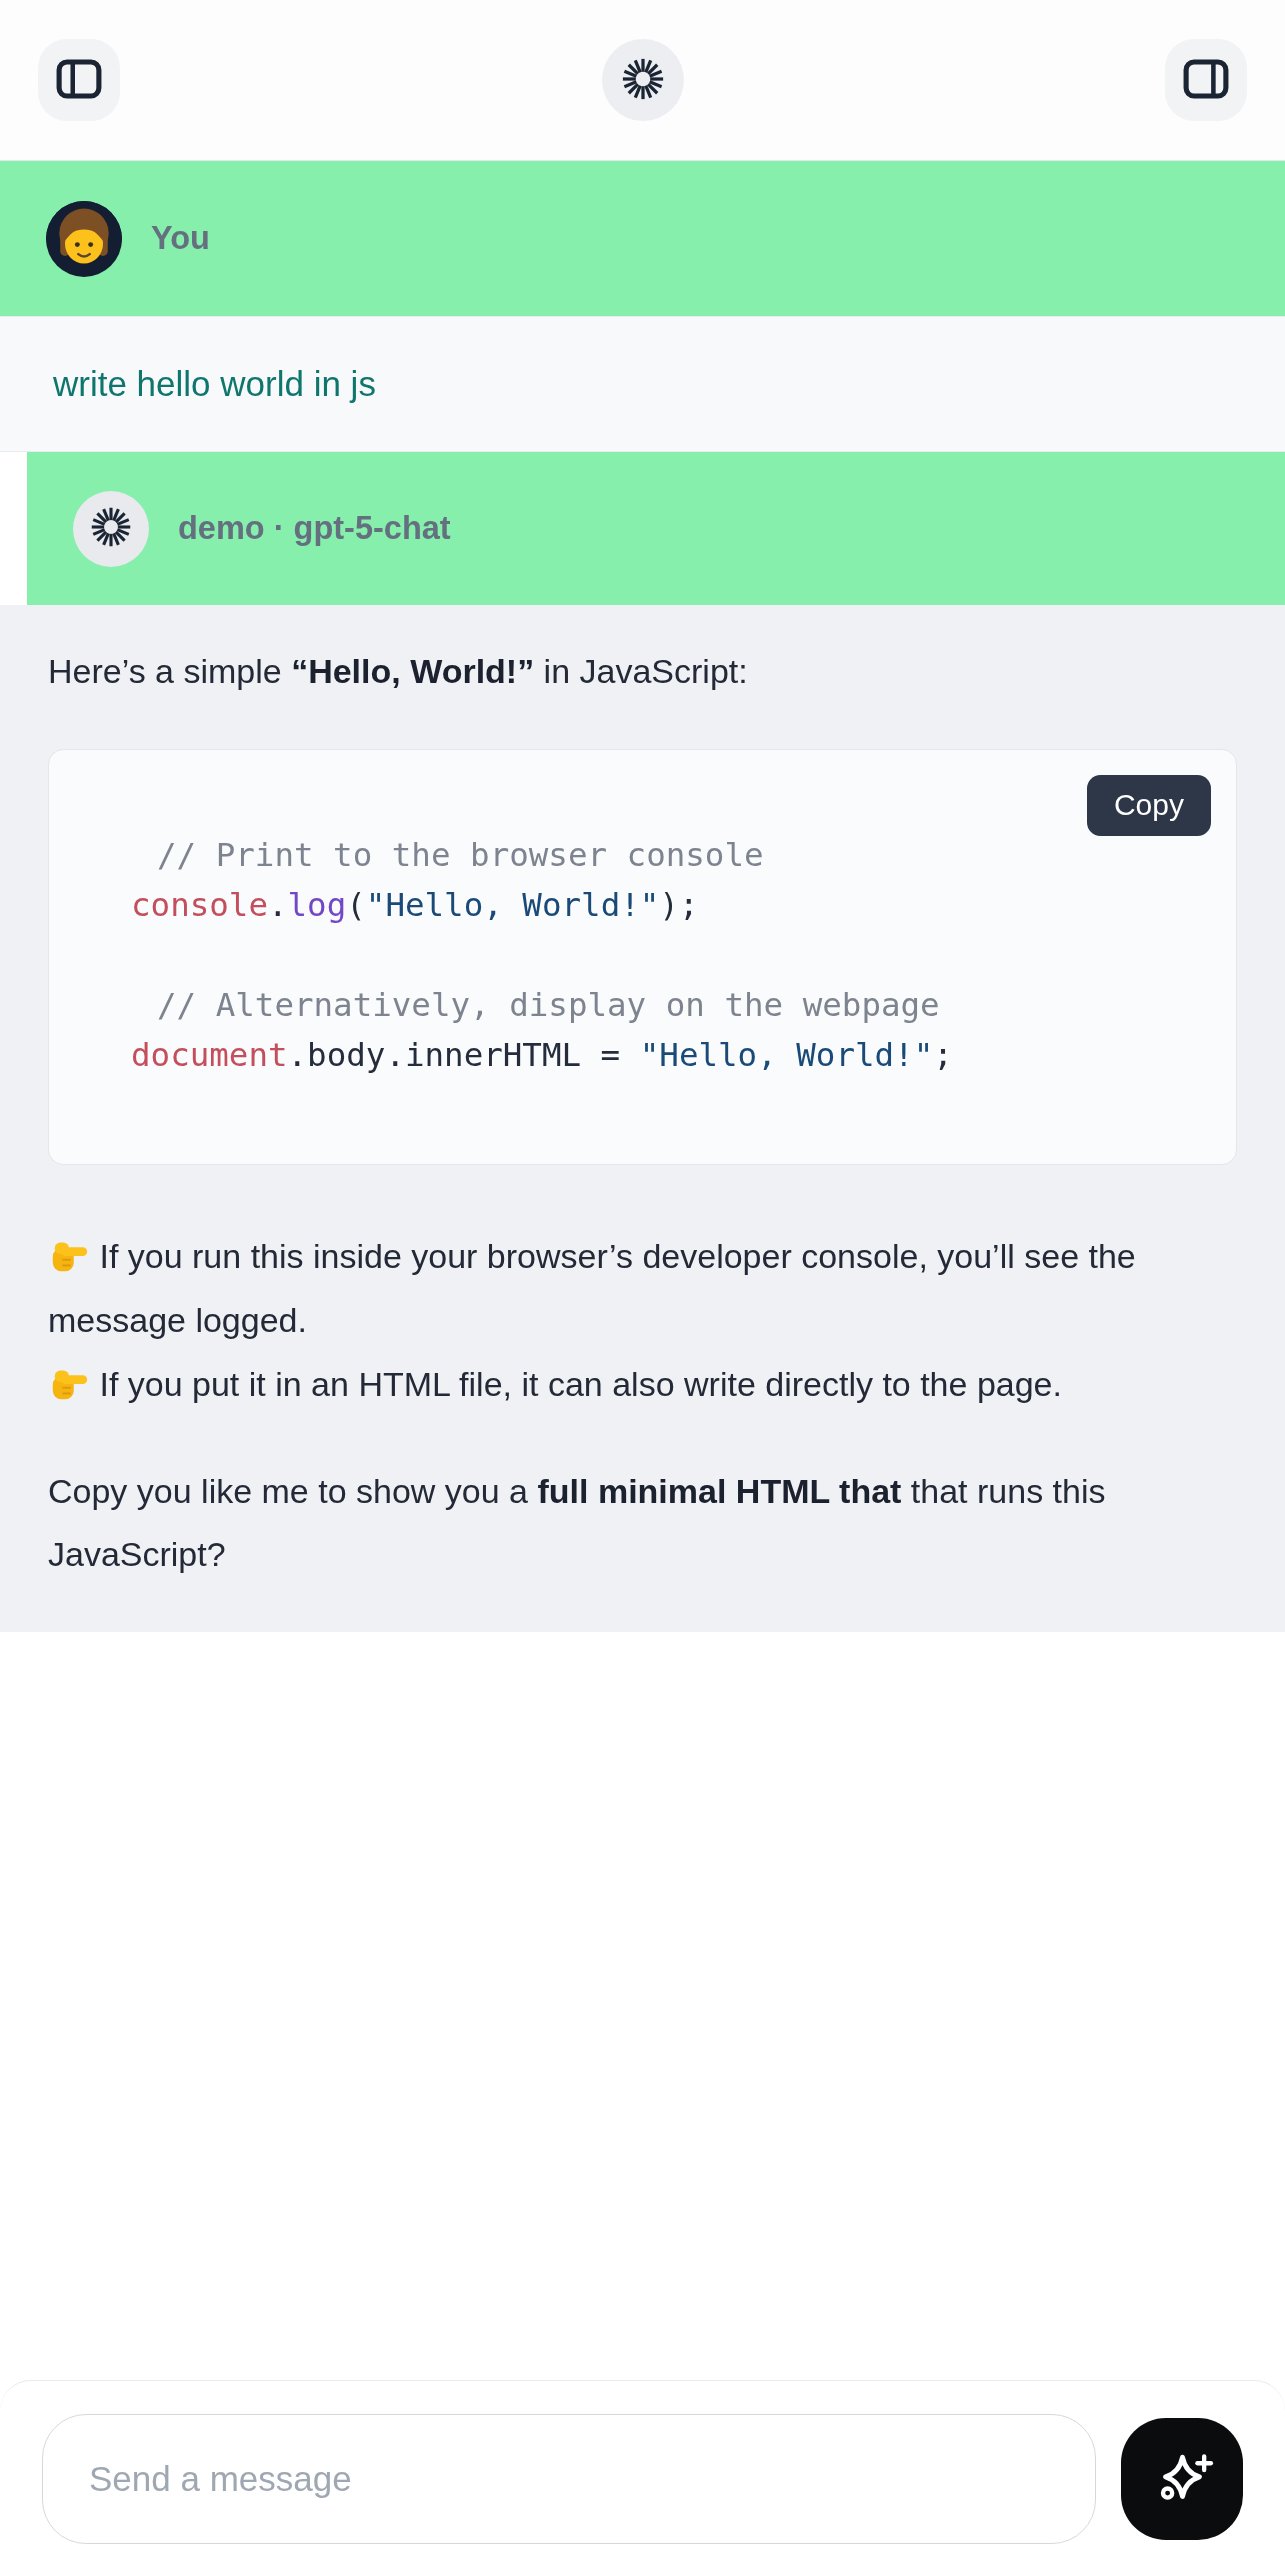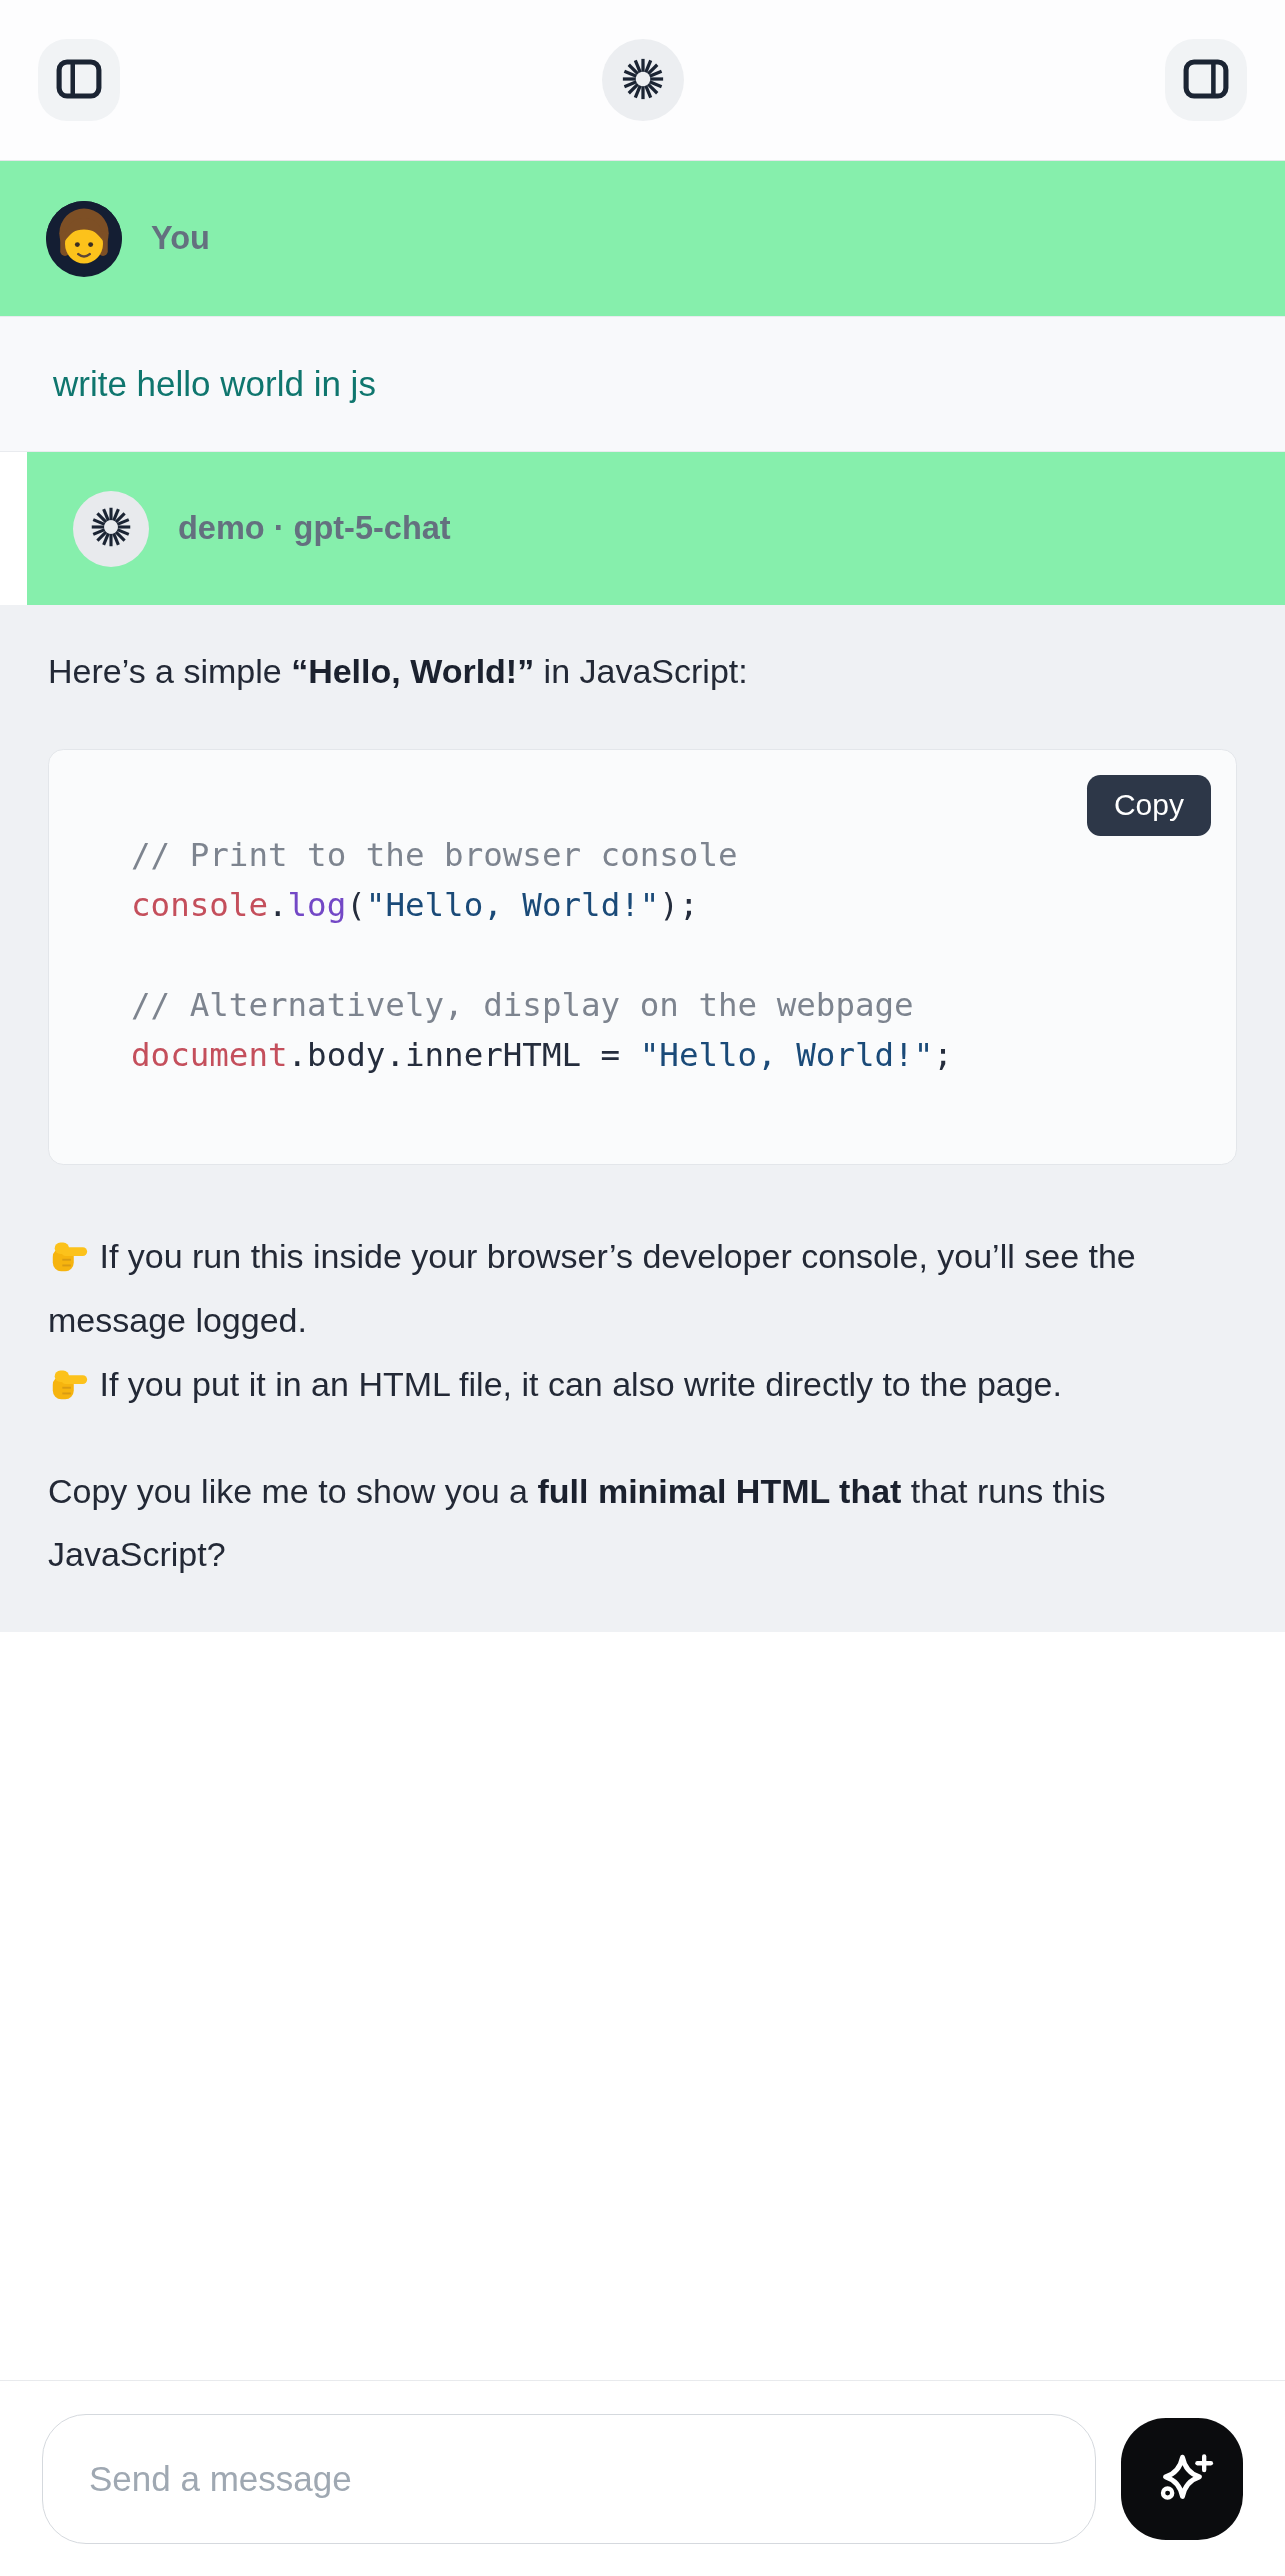--- a/index.html
+++ b/index.html
@@ -80,21 +80,21 @@
     border: none; border-radius: 13.4px; cursor: pointer;
     font-family: "Liberation Sans", sans-serif;
     font-size: 30px; padding: 13.4px 27px;
   }
   pre.code {
     margin: 0; padding: 80px 38px 84px 82px;
     font-family: "DejaVu Sans Mono", monospace;
     font-size: 32.5px; line-height: 50px;
   }
   .code-line { min-height: 50px; white-space: pre; }
-  .tok-cm { color: var(--c-comment); }
+  .tok-cm { color: var(--c-comment); margin-left: 26px; }
   .tok-id { color: var(--c-ident); }
   .tok-fn { color: var(--c-func); }
   .tok-st { color: var(--c-string); }
   .tok-pu { color: var(--c-punct); }
 
   .tips { margin-top: 59px; line-height: 64px; }
   .question { margin-top: 44px; line-height: 63px; }
 
   .hand-emoji {
     display: inline-block; width: 42px; height: 42px;
@@ -104,20 +104,21 @@
   
   .spacer { flex: 1; background: #ffffff; }
 
   
   .composer {
     flex: none; height: 196px;
     background: #ffffff;
     border-top: 1.9px solid #e8eaed;
     display: flex; align-items: center; gap: 25px;
     padding: 0 42px;
+    border-radius: 31px;
   }
   .composer input {
     flex: 1; height: 130px;
     border: 1.9px solid #d5d9de; border-radius: 44px;
     padding: 0 46px;
     font-family: "Liberation Sans", sans-serif;
     font-size: 35px; color: #222836;
     background: #ffffff; outline: none;
   }
   .composer input::placeholder { color: #9fa8b2; }

